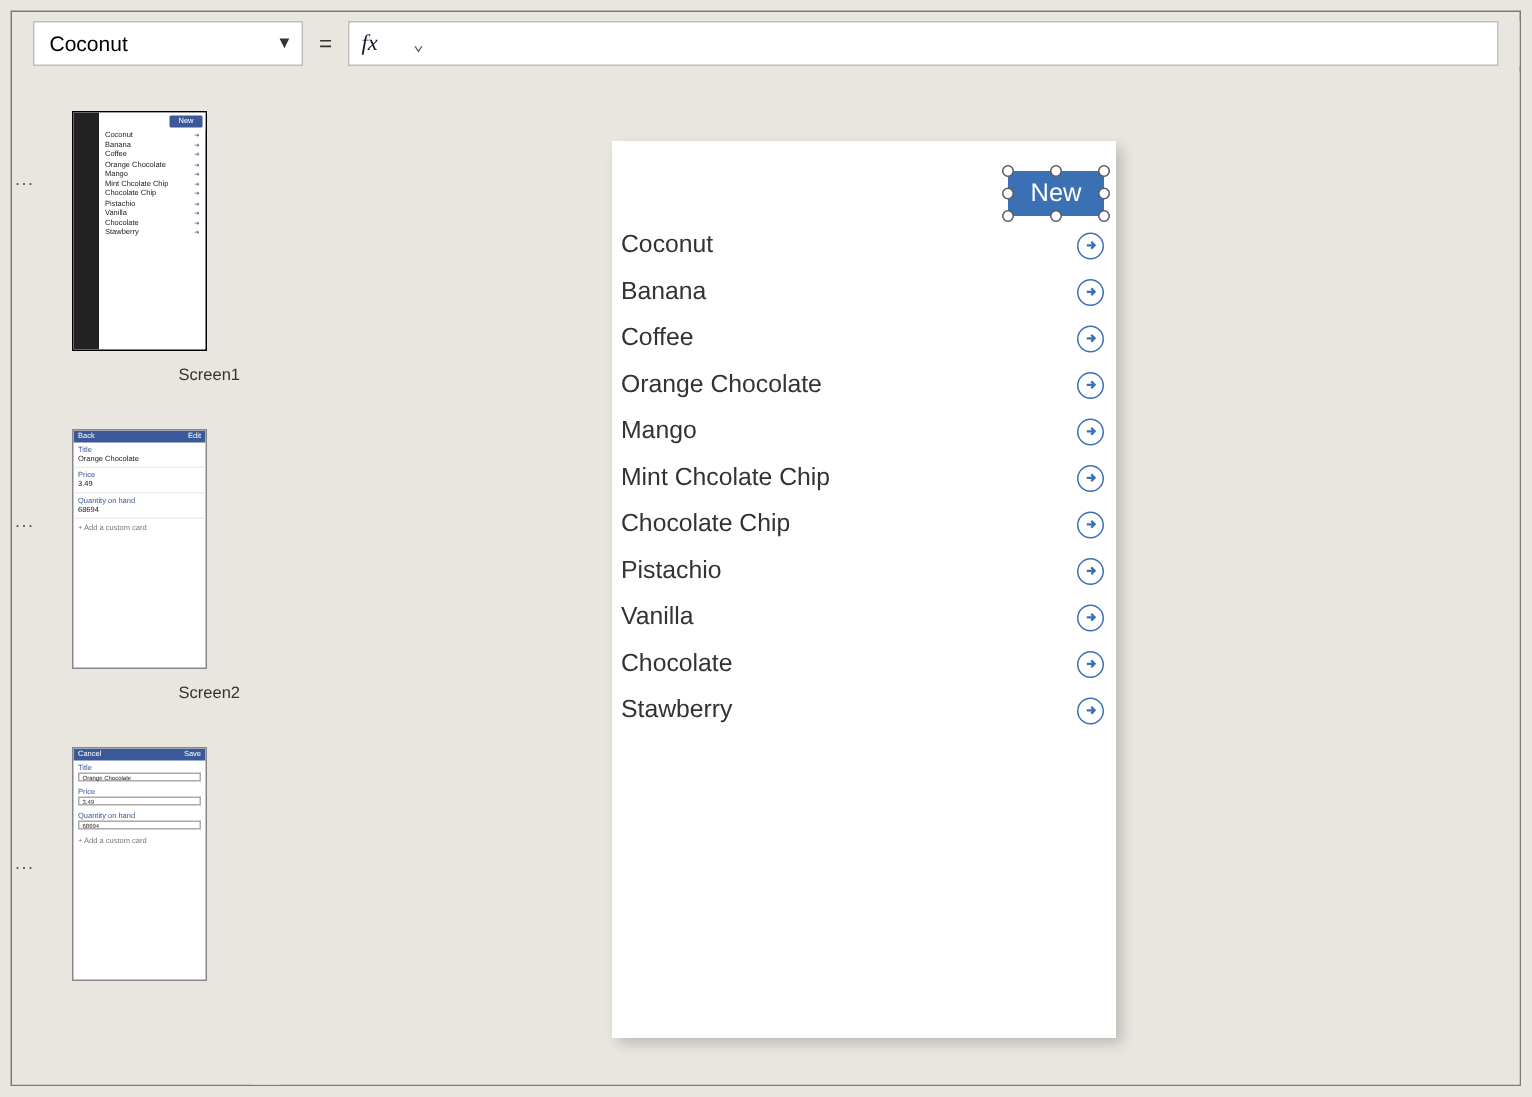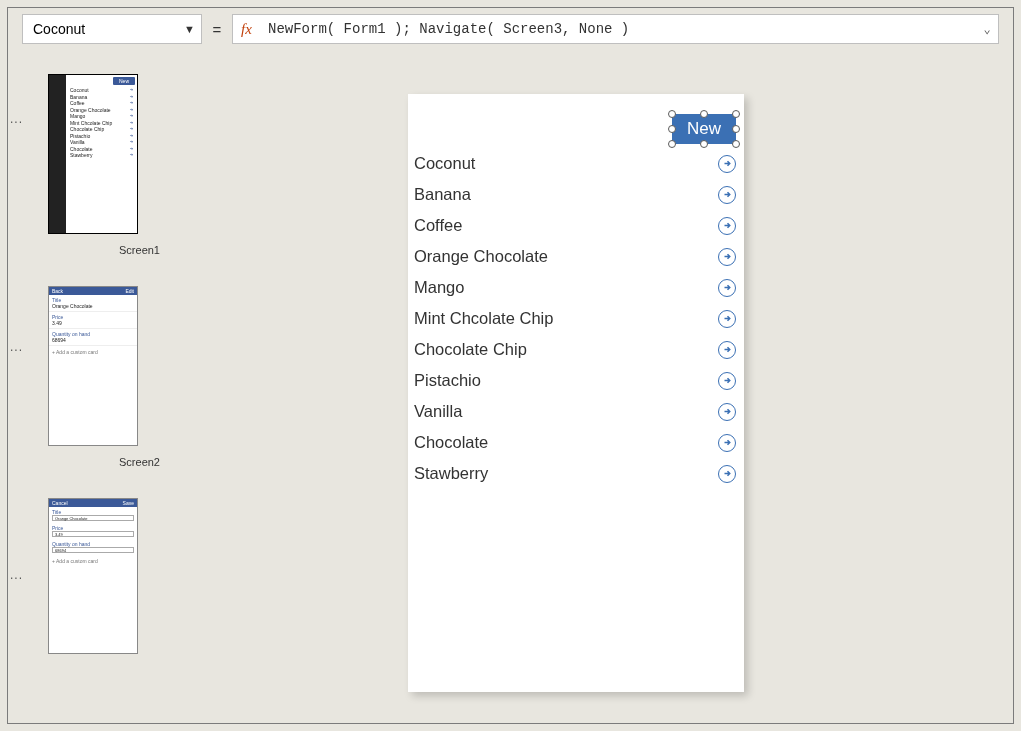--- a/index.html
+++ b/index.html
@@ -49,21 +49,21 @@
     color: #333;
   }
   .fx-box {
     width: 28px;
     display: flex;
     align-items: center;
     justify-content: center;
     font-style: italic;
     font-family: Georgia, serif;
     font-size: 15px;
-    color: #c2410c;
+    color: #0f172a;
     border-left: 1px solid #bfbfbf;
     background: #fff;
     border-top: 1px solid #bfbfbf;
     border-bottom: 1px solid #bfbfbf;
   }
   .formula-input {
     flex: 1;
     border-top: 1px solid #bfbfbf;
     border-bottom: 1px solid #bfbfbf;
     border-right: 1px solid #bfbfbf;
@@ -275,21 +275,20 @@
 <div class="app-frame">
 
   <div class="formula-bar">
     <div class="property-select">
       <span>Coconut</span>
       <span class="chev">▼</span>
     </div>
     <div class="eq-box">=</div>
     <div class="fx-box">fx</div>
     <div class="formula-input">
-      <span>NewForm( Form1 ); Navigate( Screen3, None )</span>
       <span class="expand">⌄</span>
     </div>
   </div>
 
   <div class="workspace">
 
     <div class="screens-panel">
 
       <span class="ellipsis-btn" style="top:64px">...</span>
       <div class="thumb t1 selected">

